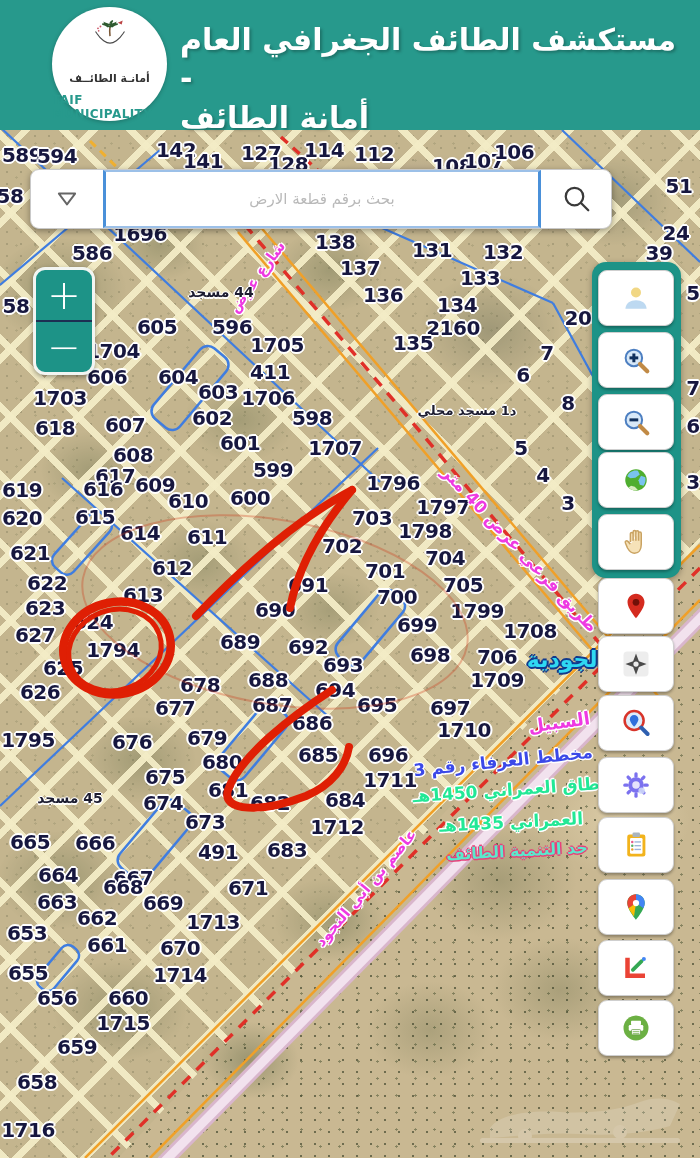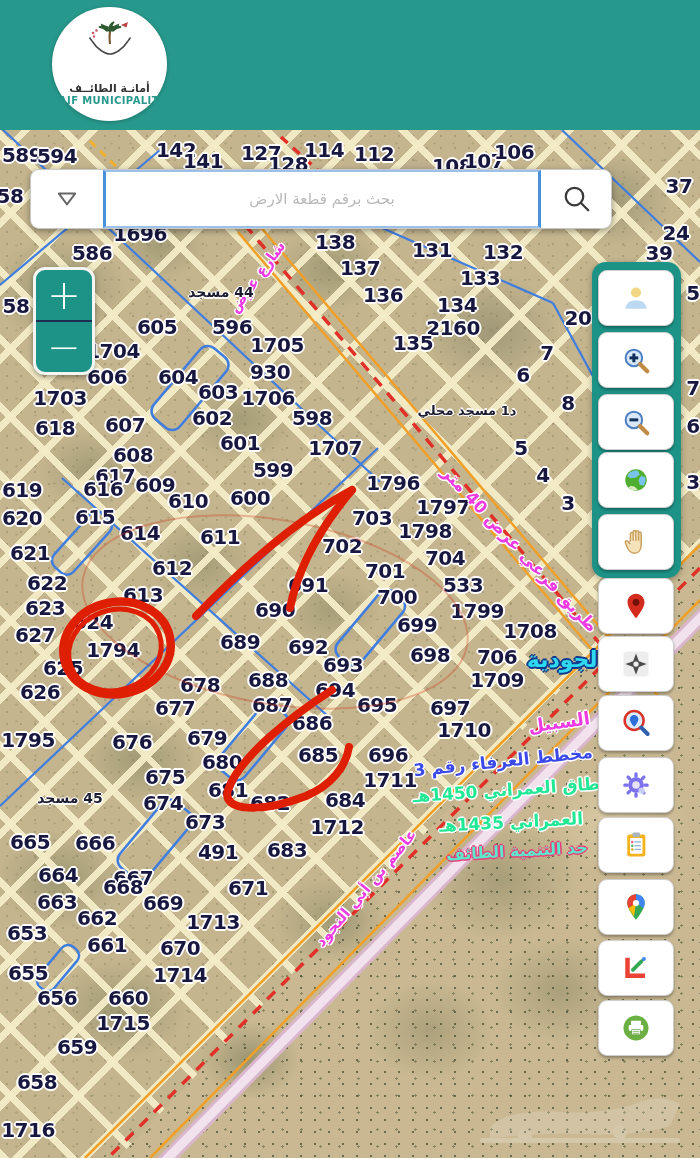--- a/index.html
+++ b/index.html
@@ -3,22 +3,22 @@
 <meta charset="utf-8">
 <style>
   html,body{margin:0;padding:0;background:#666;}
   *{box-sizing:border-box;font-family:"DejaVu Sans",sans-serif;}
   .stage{position:relative;width:700px;height:1158px;margin:0 auto;overflow:hidden;background:#c9b892;}
   
   .header{position:absolute;left:0;top:0;width:700px;height:130px;background:#27998c;z-index:10;}
   .logo{position:absolute;left:52px;top:7px;width:115px;height:114px;background:#fff;border-radius:50%;
         display:flex;flex-direction:column;align-items:center;justify-content:flex-start;padding-top:10px;
         box-shadow:0 1px 4px rgba(0,0,0,.25);}
-  .logo .ar{font-size:11px;font-weight:bold;color:#333;margin-top:7px;}
-  .logo .en{font-size:10px;font-weight:bold;color:#27998c;letter-spacing:.4px;}
+  .logo .ar{font-size:11px;font-weight:bold;color:#333;margin-top:14px;}
+  .logo .en{font-size:12px;font-weight:bold;color:#27998c;letter-spacing:.4px;margin-top:8px;}
   .title{position:absolute;left:180px;right:8px;top:20px;color:#fff;font-weight:bold;font-size:30px;
          line-height:1.3;text-align:left;direction:rtl;text-shadow:2px 2px 3px rgba(0,0,0,.25);}
   
   .map{position:absolute;left:0;top:130px;width:700px;height:1028px;background:#c9b892;}
   .patches{position:absolute;inset:0;background-image:
     radial-gradient(150px 55px at 420px 62px, rgba(142,126,140,.45), transparent 70%),
     radial-gradient(110px 45px at 110px 68px, rgba(142,126,140,.38), transparent 70%),
     radial-gradient(95px 75px at 60px 160px, rgba(84,96,62,.50), transparent 70%),
     radial-gradient(65px 50px at 160px 115px, rgba(84,96,62,.42), transparent 70%),
     radial-gradient(75px 60px at 330px 140px, rgba(84,96,62,.46), transparent 70%),
@@ -154,21 +154,21 @@
       <span class="pnum" style="left: 57px; top: 156px;">594</span>
       <span class="pnum" style="left: 176px; top: 150px;">142</span>
       <span class="pnum" style="left: 203px; top: 161px;">141</span>
       <span class="pnum" style="left: 261px; top: 153px;">127</span>
       <span class="pnum" style="left: 288px; top: 164px;">128</span>
       <span class="pnum" style="left: 324px; top: 150px;">114</span>
       <span class="pnum" style="left: 374px; top: 154px;">112</span>
       <span class="pnum" style="left: 452px; top: 166px;">108</span>
       <span class="pnum" style="left: 484px; top: 161px;">107</span>
       <span class="pnum" style="left: 514px; top: 152px;">106</span>
-      <span class="pnum" style="left: 679px; top: 186px;">37</span>
+      <span class="pnum" style="left: 679px; top: 186px;">51</span>
       <span class="pnum" style="left: 676px; top: 233px;">24</span>
       <span class="pnum" style="left: 659px; top: 253px;">39</span>
       <span class="pnum" style="left: 10px; top: 196px;">58</span>
       <span class="pnum" style="left: 16px; top: 306px;">58</span>
       <span class="pnum" style="left: 92px; top: 253px;">586</span>
       <span class="pnum" style="left: 140px; top: 234px;">1696</span>
       <span class="pnum" style="left: 335px; top: 242px;">138</span>
       <span class="pnum" style="left: 360px; top: 268px;">137</span>
       <span class="pnum" style="left: 383px; top: 295px;">136</span>
       <span class="pnum" style="left: 432px; top: 250px;">131</span>
@@ -203,21 +203,21 @@
       <span class="pnum" style="left: 273px; top: 470px;">599</span>
       <span class="pnum" style="left: 68px; top: 476px; margin-left: 47px;">617</span>
       <span class="pnum" style="left: 103px; top: 489px;">616</span>
       <span class="pnum" style="left: 155px; top: 485px;">609</span>
       <span class="pnum" style="left: 188px; top: 501px;">610</span>
       <span class="pnum" style="left: 250px; top: 498px;">600</span>
       <span class="pnum" style="left: 22px; top: 490px;">619</span>
       <span class="pnum" style="left: 95px; top: 517px;">615</span>
       <span class="pnum" style="left: 22px; top: 518px;">620</span>
       <span class="pnum" style="left: 140px; top: 533px;">614</span>
-      <span class="pnum" style="left: 220px; top: 537px;">611</span>
+      <span class="pnum" style="left: 207px; top: 537px;">611</span>
       <span class="pnum" style="left: 30px; top: 553px;">621</span>
       <span class="pnum" style="left: 172px; top: 568px;">612</span>
       <span class="pnum" style="left: 47px; top: 583px;">622</span>
       <span class="pnum" style="left: 143px; top: 595px;">613</span>
       <span class="pnum" style="left: 45px; top: 608px;">623</span>
       <span class="pnum" style="left: 93px; top: 622px;">624</span>
       <span class="pnum" style="left: 35px; top: 635px;">627</span>
       <span class="pnum" style="left: 113px; top: 650px;">1794</span>
       <span class="pnum" style="left: 63px; top: 668px;">625</span>
       <span class="pnum" style="left: 40px; top: 692px;">626</span>
@@ -229,21 +229,21 @@
       <span class="pnum" style="left: 268px; top: 680px;">688</span>
       <span class="pnum" style="left: 335px; top: 690px;">694</span>
       <span class="pnum" style="left: 272px; top: 705px;">687</span>
       <span class="pnum" style="left: 175px; top: 708px;">677</span>
       <span class="pnum" style="left: 200px; top: 685px;">678</span>
       <span class="pnum" style="left: 342px; top: 546px;">702</span>
       <span class="pnum" style="left: 372px; top: 518px;">703</span>
       <span class="pnum" style="left: 385px; top: 571px;">701</span>
       <span class="pnum" style="left: 397px; top: 597px;">700</span>
       <span class="pnum" style="left: 445px; top: 558px;">704</span>
-      <span class="pnum" style="left: 463px; top: 585px;">533</span>
+      <span class="pnum" style="left: 463px; top: 585px;">705</span>
       <span class="pnum" style="left: 393px; top: 483px;">1796</span>
       <span class="pnum" style="left: 443px; top: 507px;">1797</span>
       <span class="pnum" style="left: 425px; top: 531px;">1798</span>
       <span class="pnum" style="left: 477px; top: 611px; text-align: center;">1799</span>
       <span class="pnum" style="left: 417px; top: 625px;">699</span>
       <span class="pnum" style="left: 530px; top: 631px;">1708</span>
       <span class="pnum" style="left: 430px; top: 655px;">698</span>
       <span class="pnum" style="left: 497px; top: 657px;">706</span>
       <span class="pnum" style="left: 497px; top: 680px;">1709</span>
       <span class="pnum" style="left: 377px; top: 705px;">695</span>
@@ -280,21 +280,21 @@
       <span class="pnum" style="left: 107px; top: 945px;">661</span>
       <span class="pnum" style="left: 180px; top: 948px;">670</span>
       <span class="pnum" style="left: 28px; top: 973px;">655</span>
       <span class="pnum" style="left: 172px; top: 975px; margin-left: 8px;">1714</span>
       <span class="pnum" style="left: 57px; top: 998px;">656</span>
       <span class="pnum" style="left: 128px; top: 998px;">660</span>
       <span class="pnum" style="left: 123px; top: 1023px;">1715</span>
       <span class="pnum" style="left: 77px; top: 1047px;">659</span>
       <span class="pnum" style="left: 37px; top: 1082px;">658</span>
       <span class="pnum" style="left: 28px; top: 1130px;">1716</span>
-      <span class="pnum" style="left: 270px; top: 372px;">930</span>
+      <span class="pnum" style="left: 270px; top: 372px;">411</span>
       <span class="pnum" style="left: 277px; top: 345px;">1705</span>
       <span class="pnum" style="left: 268px; top: 398px;">1706</span>
       <span class="pnum" style="left: 312px; top: 418px;">598</span>
       <span class="pnum" style="left: 335px; top: 448px;">1707</span>
       <div class="maplabel cyan" style="left: 566px; top: 659px; font-size: 22px; transform: translate(-50%, -50%) rotate(0deg);">الجودية</div>
       <div class="maplabel magenta" style="left: 559px; top: 722px; font-size: 18px; transform: translate(-50%, -50%) rotate(-8deg);">السبيل</div>
       <div class="maplabel magenta" style="left: 257px; top: 277px; font-size: 15px; transform: translate(-50%, -50%) rotate(-54deg);">شارع عرض</div>
       <div class="maplabel magenta" style="left: 520px; top: 549px; font-size: 17px; transform: translate(-50%, -50%) rotate(47deg);">طريق فرعي عرض 40 متر</div>
       <div class="maplabel magenta" style="left: 366px; top: 888px; font-size: 15px; transform: translate(-50%, -50%) rotate(-50deg);">عاصم بن أبي النجود</div>
       <div class="maplabel bluelbl" style="left: 503px; top: 761px; font-size: 17px; transform: translate(-50%, -50%) rotate(-6deg);">مخطط العرفاء رقم 3</div>
@@ -326,20 +326,24 @@
         <path d="M12 24c5 8 13 13 18 13M48 24c-5 8-13 13-18 13" stroke="#4a4a4a" stroke-width="1.6" fill="none"></path>
         <path d="M12 24l-2.5-3.5M48 24l2.5-3.5" stroke="#4a4a4a" stroke-width="1.6"></path>
         <circle cx="13" cy="16" r="1.3" fill="#cc5566"></circle>
           <circle cx="16.5" cy="13.5" r="1.3" fill="#cc5566"></circle>
           <circle cx="14" cy="19.5" r="1.2" fill="#cc5566"></circle>
         <path d="M41 8l7-3-1.5 5.5z" fill="#bb4444"></path>
       </svg>
       <div class="ar">أمانـة الطائــف</div>
       <div class="en">TAIF MUNICIPALITY</div>
     </div>
+    <div class="title">
+      <span>مستكشف الطائف الجغرافي العام -</span><br>
+      <span>أمانة الطائف</span>
+    </div>
   </div>
 
   <div class="searchbar">
     <div class="dd">
       <svg width="26" height="26" viewBox="0 0 24 24">
         <path d="M4.5 7h15l-7.5 10z" fill="none" stroke="#666" stroke-width="1.8" stroke-linejoin="round"></path>
       </svg>
     </div>
     <input type="text" value="" placeholder="بحث برقم قطعة الارض" style="">
     <div class="sb-mag">

